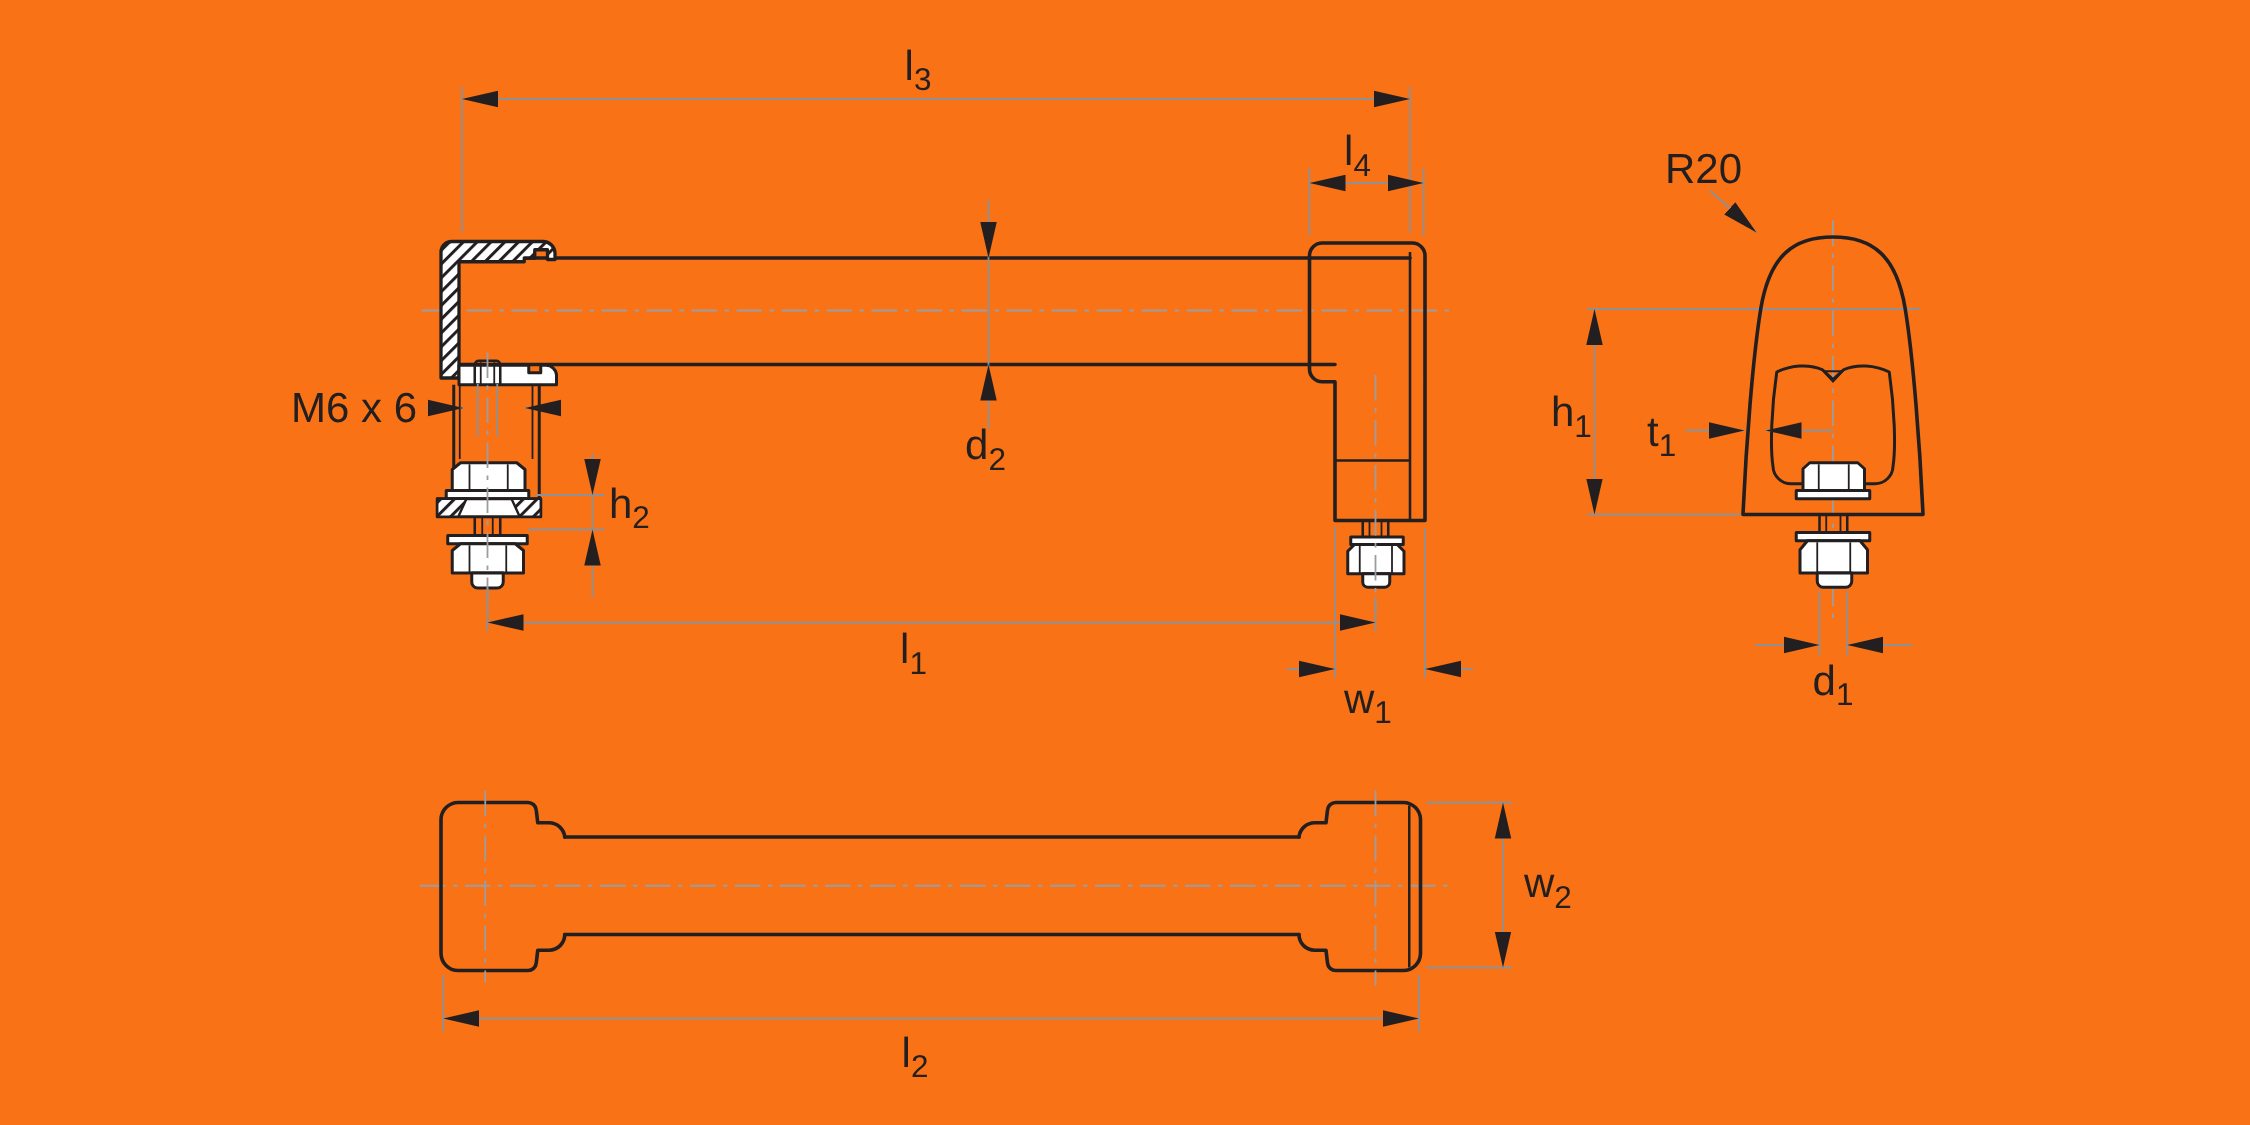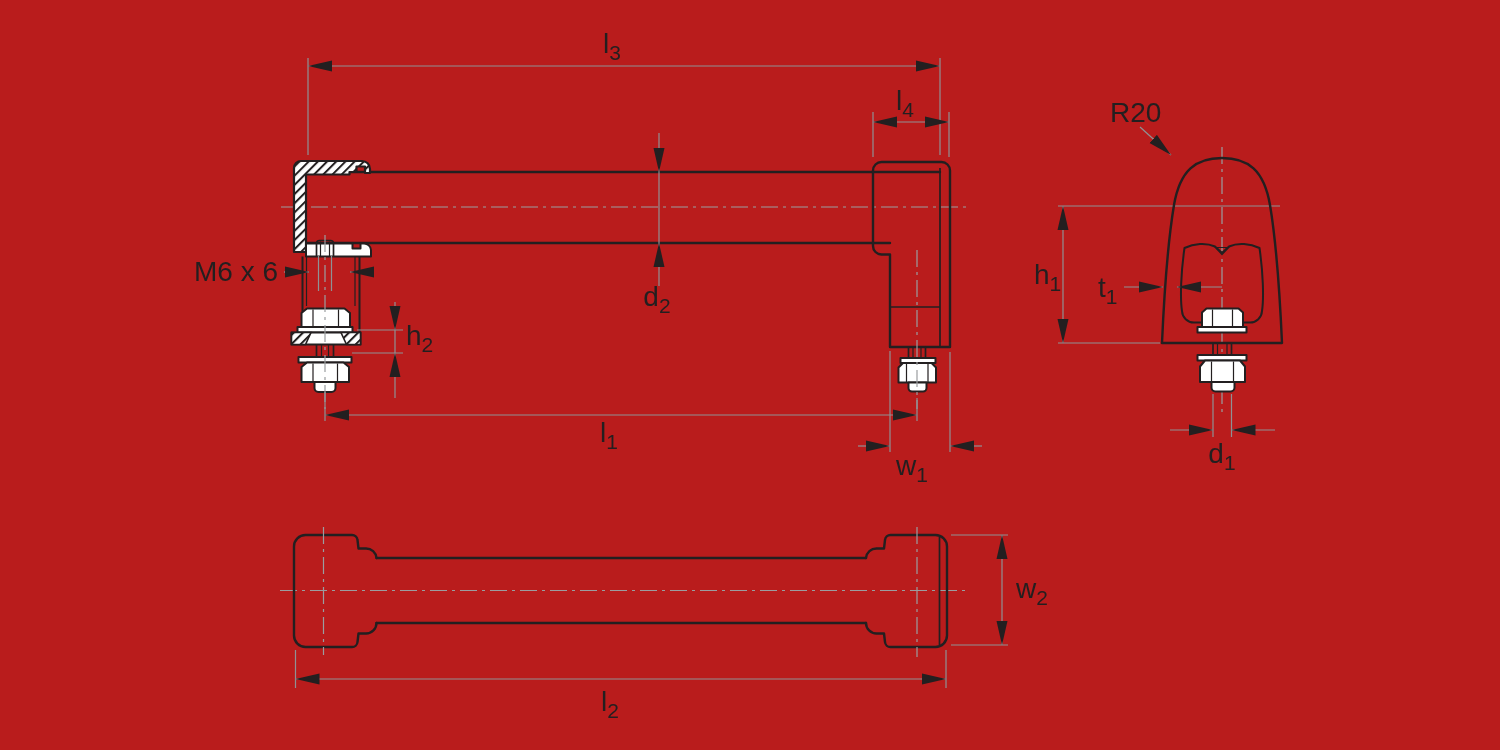--- a/index.html
+++ b/index.html
@@ -1,16 +1,16 @@
 <!DOCTYPE html>
 <html><head>
 <meta charset="utf-8">
 <style>
   html,body{margin:0;padding:0;background:#ffffff;}
-  .stage{position:relative;width:1500px;height:750px;background:#b91c1c;overflow:hidden;}
+  .stage{position:relative;width:1500px;height:750px;background:#f97316;overflow:hidden;}
   svg{display:block;}
   .outline{fill:none;stroke:#231f20;stroke-width:2.4;stroke-linejoin:round;stroke-linecap:round;}
   .med{fill:none;stroke:#231f20;stroke-width:2;stroke-linejoin:round;}
   .detail{fill:none;stroke:#231f20;stroke-width:1.7;stroke-linejoin:round;}
   .thin{fill:none;stroke:#231f20;stroke-width:1.2;}
   .whitefill{fill:#ffffff;stroke:#231f20;stroke-width:2;stroke-linejoin:round;}
   .dim{fill:none;stroke:#8f9194;stroke-width:1.2;}
   .cl{fill:none;stroke:#9b9da0;stroke-width:1.2;stroke-dasharray:17 5 3 5;}
   .lbl{font-family:"Liberation Sans","DejaVu Sans",sans-serif;font-size:28px;fill:#231f20;}
   .sub{font-size:21px;}

